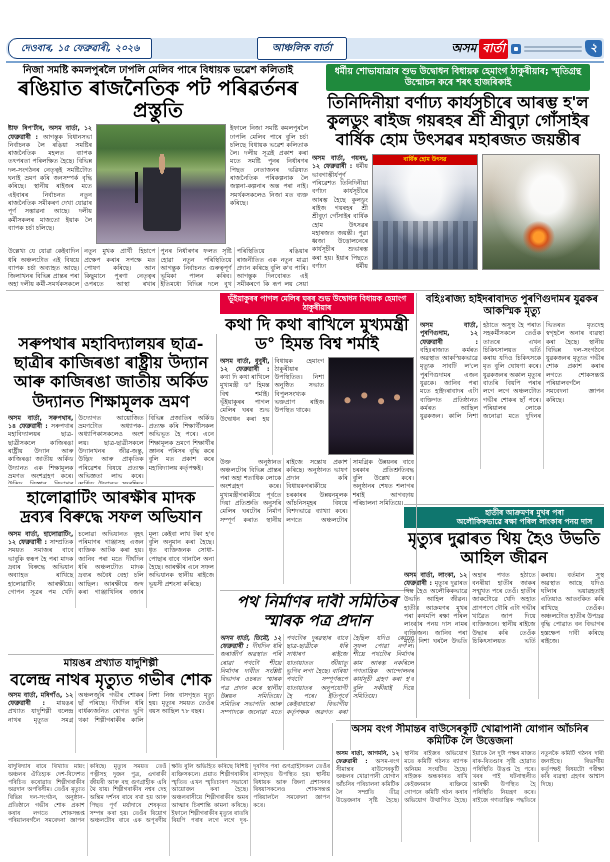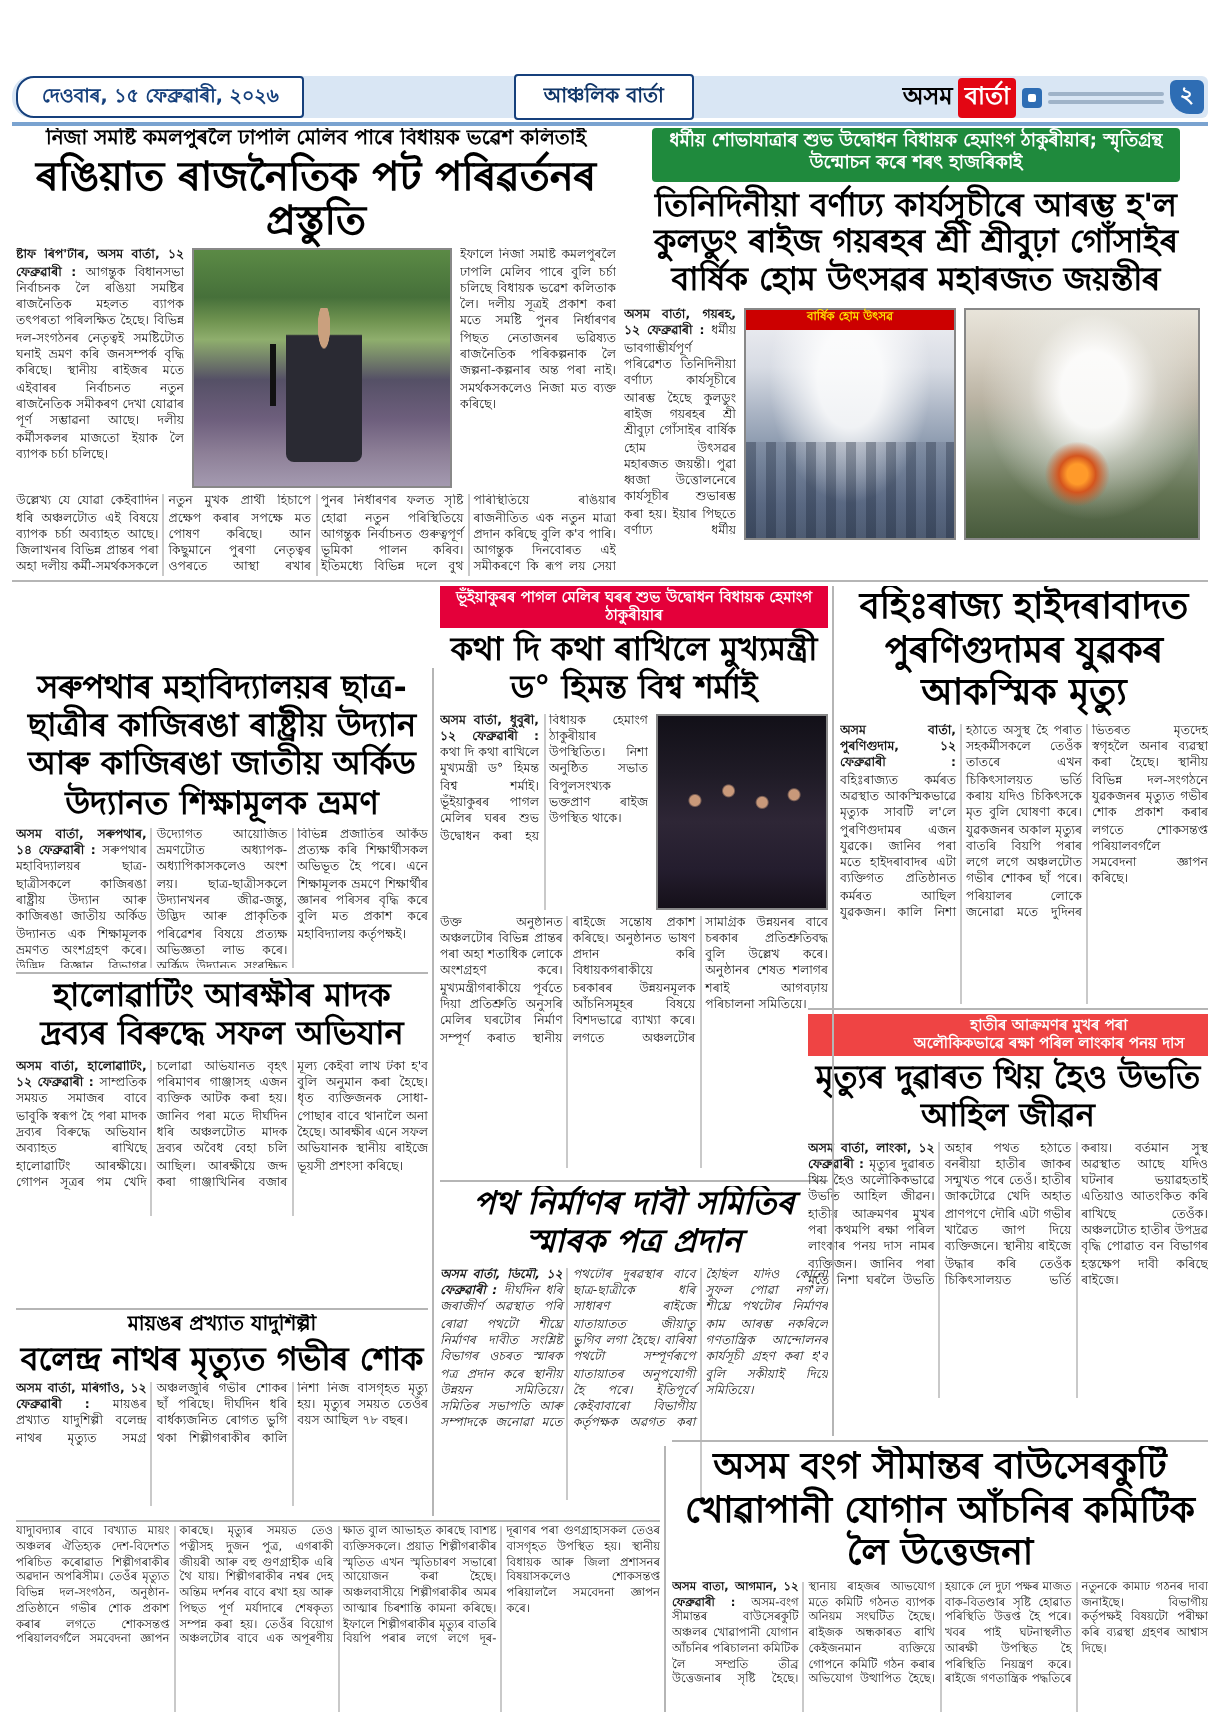--- a/index.html
+++ b/index.html
@@ -1,18 +1,18 @@
 <!DOCTYPE html>
 <html><head>
 <meta charset="utf-8">
 <style>
   html,body{margin:0;padding:0;background:#e8e8e8;}
   .page{position:relative;width:610px;height:862px;background:#ffffff;margin:0 auto;
         font-family:"DejaVu Sans",sans-serif;overflow:hidden;}
-  .abs{position:absolute;}
+  .abs{position:absolute;font-style:italic;}
 
   
   .header-strip{left:6px;top:38px;width:598px;height:21px;background:#d9e6f4;
     border-radius:10px 3px 3px 10px;display:flex;align-items:center;gap:4px;padding:0 2px;box-sizing:border-box;}
   .date-box{background:#fff;border:1px solid #16407c;border-radius:9px 2px 2px 9px;
     font-size:9.5px;font-weight:bold;color:#16407c;padding:2px 12px;white-space:nowrap;}
   .section-box{background:#fff;border:1px solid #16407c;border-radius:2px;
     font-size:10px;font-weight:bold;color:#0f3568;padding:2px 14px;white-space:nowrap;}
   .flex1{flex:1;}
   .brand{display:flex;align-items:center;gap:3px;}
@@ -25,33 +25,33 @@
   .pageno-box{width:17px;height:17px;background:#2e6db4;color:#fff;font-size:11px;font-weight:bold;
     display:flex;align-items:center;justify-content:center;border-radius:3px 3px 3px 10px;}
   .top-rule{left:6px;top:61px;width:598px;height:2px;background:#7aa3d0;}
 
   
   .art{position:absolute;overflow:hidden;}
   .kicker{font-size:10px;font-weight:bold;color:#000;text-align:center;line-height:1.25;}
   .hl{font-weight:bold;color:#000;text-align:center;}
   .hl-xl{font-size:20px;line-height:1.12;}
   .hl-lg{font-size:16px;line-height:1.18;}
-  .hl-md{font-size:18px;line-height:1.2;}
+  .hl-md{font-size:10px;line-height:1.2;}
   .hl-sm{font-size:16px;line-height:1.2;}
   .body-text{font-size:6.2px;line-height:1.34;text-align:justify;color:#151515;overflow:hidden;}
   .body-text b{font-weight:bold;}
   .cols2{column-count:2;column-gap:5px;column-rule:1px solid #c9c9c9;}
   .cols3{column-count:3;column-gap:5px;column-rule:1px solid #c9c9c9;}
   .cols4{column-count:4;column-gap:5px;column-rule:1px solid #c9c9c9;}
   .row{display:flex;gap:4px;}
   .greenbox{background:#1f8a3d;color:#fff;font-size:9px;font-weight:bold;text-align:center;
     line-height:1.25;border-radius:2px;padding:2px 6px;margin:0 auto 3px auto;width:86%;}
   .redband{background:#e4003a;color:#fff;font-size:7.5px;font-weight:bold;text-align:center;
     line-height:1.25;padding:1px 3px;margin-bottom:2px;}
-  .redband2{background:#ef4444;padding-left:44px;}
+  .redband2{background:#0f766e;padding-left:44px;}
 
   
   .photo{position:relative;border:1px solid #888;box-sizing:border-box;flex:none;}
   .photo-a{background:
     linear-gradient(180deg,#5b8a45 0%,#46703a 20%,#6f9350 30%,#8fae6d 38%,#555066 55%,#6e5f7d 72%,#8d7f97 86%,#a49ab0 100%);}
   .fig-person{position:absolute;left:36%;top:24%;width:30%;height:66%;
     background:
       radial-gradient(ellipse at 50% 12%, #caa07e 0 11%, rgba(0,0,0,0) 12%),
       linear-gradient(180deg, rgba(0,0,0,0) 0 17%, #2a2a33 18% 100%);
     border-radius:4px;}

